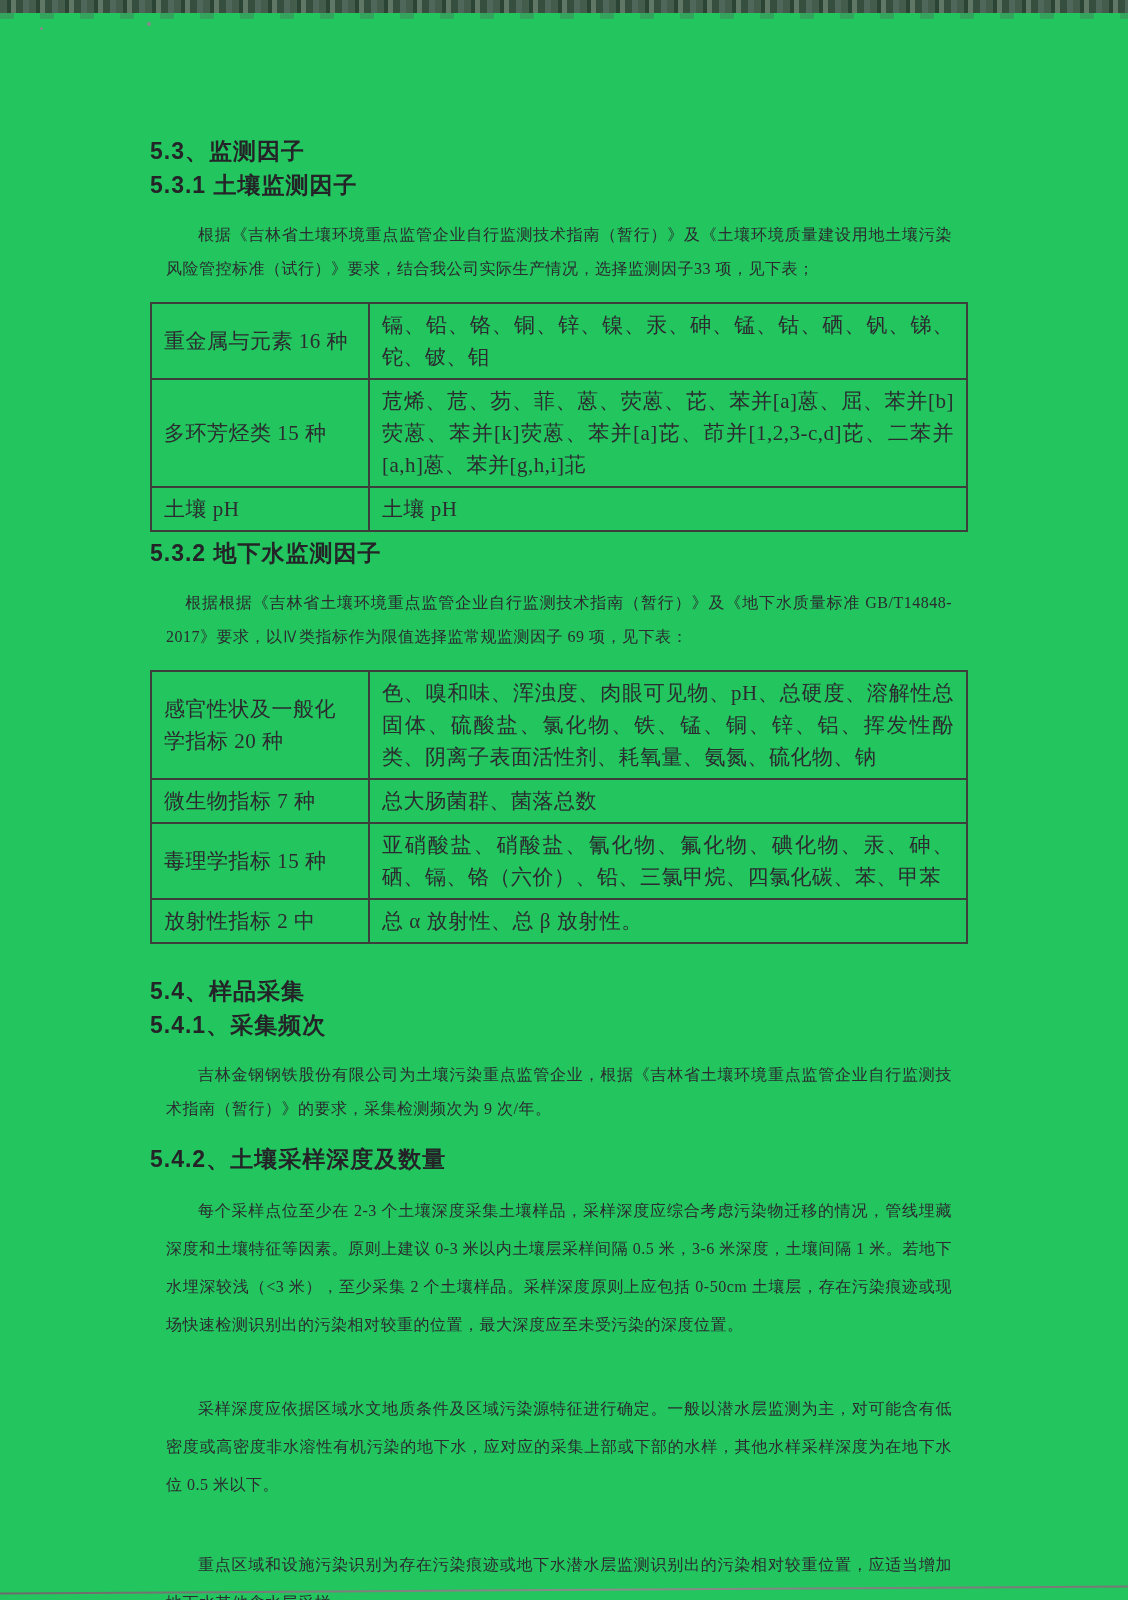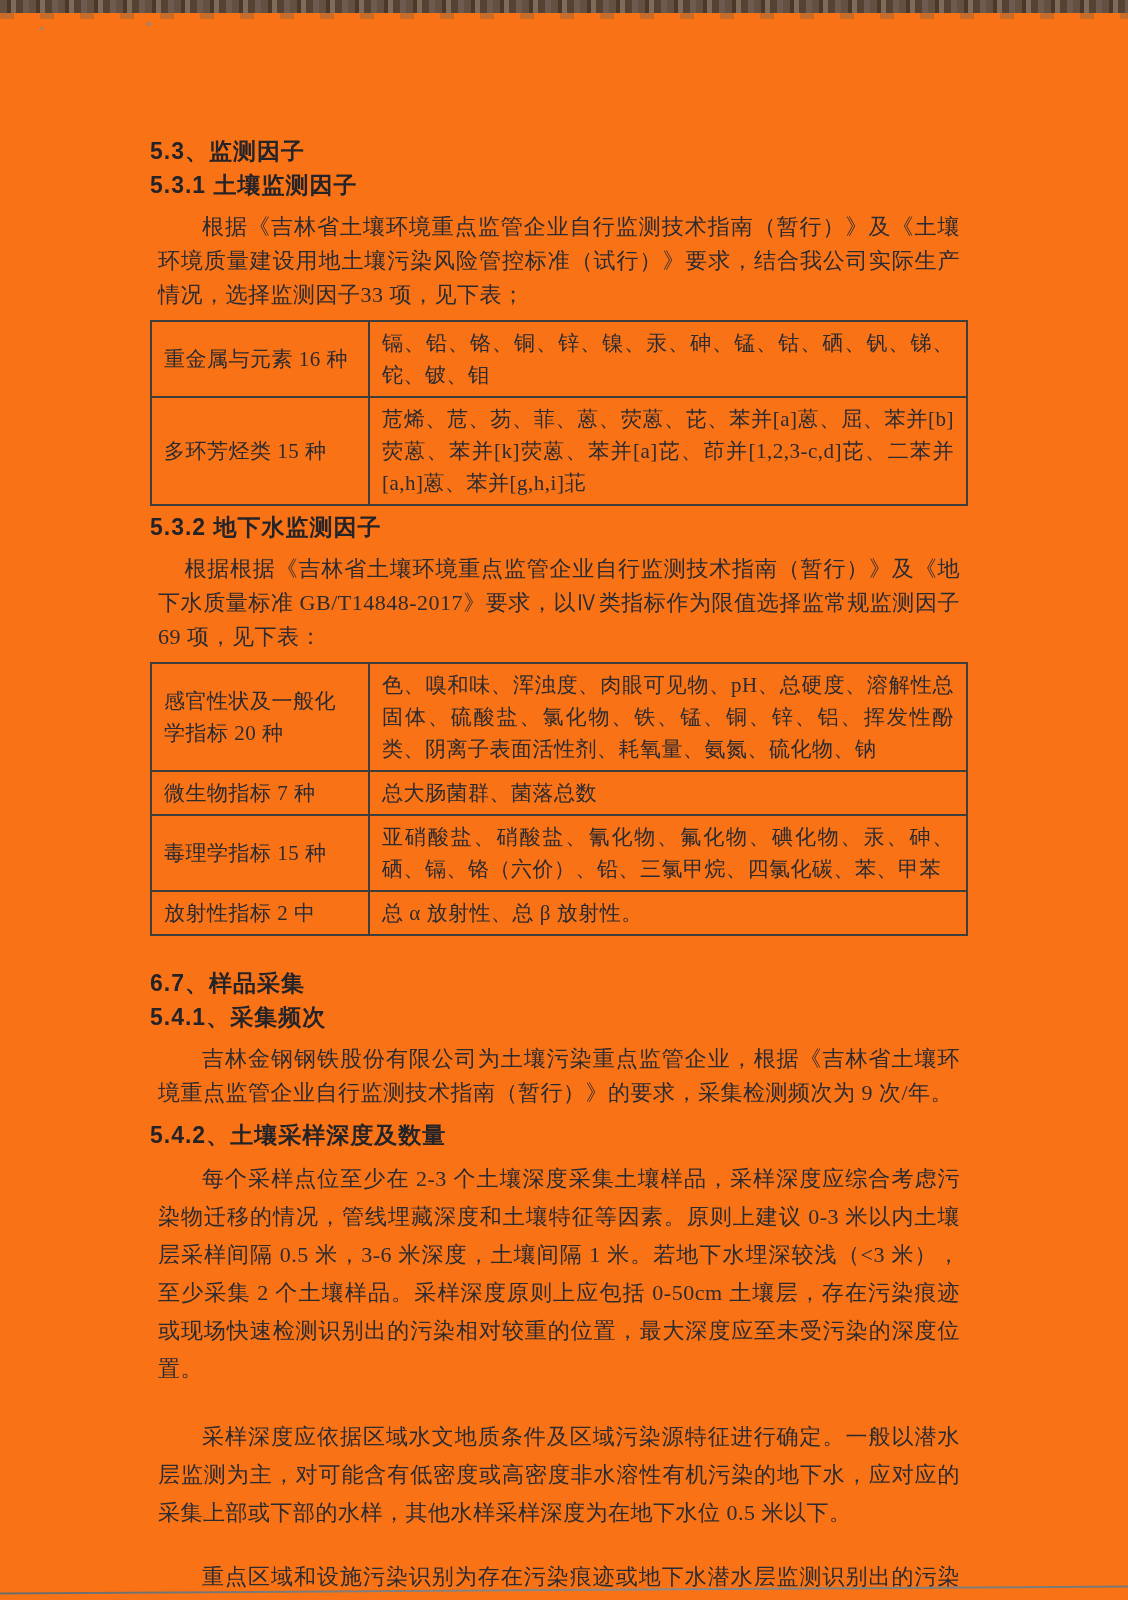--- a/index.html
+++ b/index.html
@@ -6,21 +6,21 @@
   body{
     width:1128px;height:1600px;
     background:#e9e9e7;
     font-family:"Liberation Serif", serif;
     -webkit-font-smoothing:antialiased;
   }
   .page{
     position:relative;
     width:1128px;height:1600px;
     background:linear-gradient(180deg,#fbfbfa 0%,#fcfcfب 40%,#fafaf8 100%);
-    background-color:#f97316;
+    background-color:#22c55e;
     overflow:hidden;
     color:#2a2a2e;
   }
   
   .scan-top{
     position:absolute;top:0;left:0;width:100%;height:13px;
     background:
       repeating-linear-gradient(90deg,#4a4a48 0 7px,#2e2e2c 7px 11px,#6a6a66 11px 16px,#3a3a38 16px 23px,#57565a 23px 29px),
       #3c3c3a;
     opacity:.85;
@@ -44,22 +44,22 @@
   h2,h3{
     margin:0;
     font-family:"Liberation Sans", sans-serif;
     font-weight:bold;
     font-size:23px;
     line-height:34px;
     color:#242428;
     letter-spacing:1px;
   }
   p.para{
-    margin:8px;
-    font-size:22px;
+    margin:16px;
+    font-size:16px;
     line-height:34px;
     text-align:justify;
     text-indent:2em;
     letter-spacing:.5px;
     color:#2b2b30;
   }
   p.loose{line-height:38px;}
   table.tbl{
     width:100%;
     border-collapse:collapse;
@@ -96,20 +96,24 @@
     <table class="tbl">
       <tbody>
           <tr>
         <td class="c1">重金属与元素 16 种</td>
         <td class="c2">镉、铅、铬、铜、锌、镍、汞、砷、锰、钴、硒、钒、锑、铊、铍、钼</td>
       </tr>
       <tr>
         <td class="c1">多环芳烃类 15 种</td>
         <td class="c2">苊烯、苊、芴、菲、蒽、荧蒽、芘、苯并[a]蒽、屈、苯并[b]荧蒽、苯并[k]荧蒽、苯并[a]芘、茚并[1,2,3-c,d]芘、二苯并[a,h]蒽、苯并[g,h,i]苝</td>
       </tr>
+      <tr>
+        <td class="c1">土壤 pH</td>
+        <td class="c2">土壤 pH</td>
+      </tr>
     </tbody>
       </table>
 
     <h3>5.3.2 地下水监测因子</h3>
     <p class="para" style="text-indent:1.2em">根据根据《吉林省土壤环境重点监管企业自行监测技术指南（暂行）》及《地下水质量标准 GB/T14848-2017》要求，以Ⅳ类指标作为限值选择监常规监测因子 69 项，见下表：</p>
 
     <table class="tbl">
       <tbody>
           <tr>
         <td class="c1">感官性状及一般化学指标 20 种</td>
@@ -125,21 +129,21 @@
       </tr>
       <tr>
         <td class="c1">放射性指标 2 中</td>
         <td class="c2">总 α 放射性、总 β 放射性。</td>
       </tr>
     </tbody>
       </table>
 
     <div class="sp26"></div>
 
-    <h2>6.7、样品采集</h2>
+    <h2>5.4、样品采集</h2>
     <h3>5.4.1、采集频次</h3>
     <p class="para">吉林金钢钢铁股份有限公司为土壤污染重点监管企业，根据《吉林省土壤环境重点监管企业自行监测技术指南（暂行）》的要求，采集检测频次为 9 次/年。</p>
 
     <h3>5.4.2、土壤采样深度及数量</h3>
     <p class="para loose">每个采样点位至少在 2-3 个土壤深度采集土壤样品，采样深度应综合考虑污染物迁移的情况，管线埋藏深度和土壤特征等因素。原则上建议 0-3 米以内土壤层采样间隔 0.5 米，3-6 米深度，土壤间隔 1 米。若地下水埋深较浅（&lt;3 米），至少采集 2 个土壤样品。采样深度原则上应包括 0-50cm 土壤层，存在污染痕迹或现场快速检测识别出的污染相对较重的位置，最大深度应至未受污染的深度位置。</p>
 
     <div class="sp14"></div>
 
     <p class="para loose">采样深度应依据区域水文地质条件及区域污染源特征进行确定。一般以潜水层监测为主，对可能含有低密度或高密度非水溶性有机污染的地下水，应对应的采集上部或下部的水样，其他水样采样深度为在地下水位 0.5 米以下。</p>
     <div class="sp10"></div>

